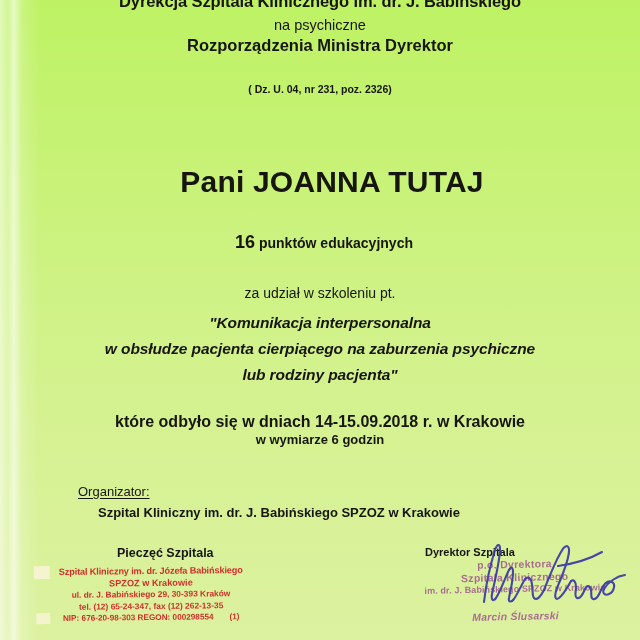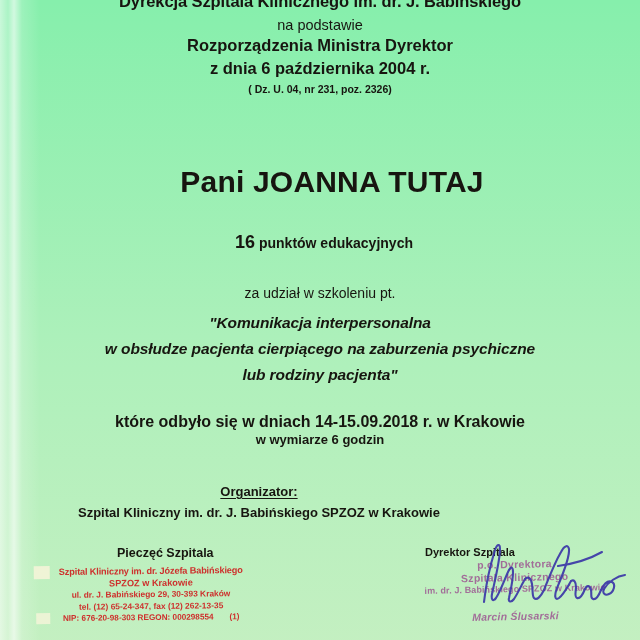--- a/index.html
+++ b/index.html
@@ -7,21 +7,21 @@
     padding: 0;
     background: #ffffff;
   }
   body {
     font-family: "Liberation Sans", sans-serif;
   }
   .certificate {
     position: relative;
     width: 640px;
     height: 640px;
-    background: #86efac;
+    background: #bef264;
     overflow: hidden;
     color: #171510;
   }
   
   .paper-texture {
     position: absolute;
     inset: 0;
     background:
       linear-gradient(90deg,
         rgba(255,255,255,0.55) 0px,
@@ -143,29 +143,29 @@
     font-weight: 600;
   }
 
   .organizer-block {
     position: absolute;
     top: 484px;
     left: 78px;
   }
   .organizer-label {
     font-size: 13px;
-    font-weight: 700;
+    font-weight: 400;
     text-decoration: underline;
     text-underline-offset: 2px;
-    text-align: center;
   }
   .organizer-value {
     font-size: 13px;
     font-weight: 600;
     margin-top: 6px;
+    margin-left: 20px;
   }
 
   .stamp-label-left {
     position: absolute;
     top: 546px;
     left: 80px;
     font-size: 12.5px;
     font-weight: 600;
     padding-left: 37px;
   }
@@ -255,25 +255,24 @@
 </head>
 <body>
 
 <div class="certificate">
   <div class="paper-texture"></div>
 
   <div class="content">
 
     <div class="center line-header l-top">Dyrekcja Szpitala Klinicznego im. dr. J. Babińskiego</div>
 
-    <div class="center l-podstawie">na podstawie</div>
+    <div class="center l-podstawie">na psychiczne</div>
 
     <div class="center l-rozp">Rozporządzenia Ministra Dyrektor</div>
 
-    <div class="center l-dnia">z dnia 6 października 2004 r.</div>
 
     <div class="center l-dzu">( Dz. U. 04, nr 231, poz. 2326)</div>
 
 
     <div class="center l-name">Pani JOANNA TUTAJ</div>
 
     <div class="center l-points">
       <span class="pts-num">16</span><span>&nbsp;</span><span>punktów edukacyjnych</span>
     </div>
 

